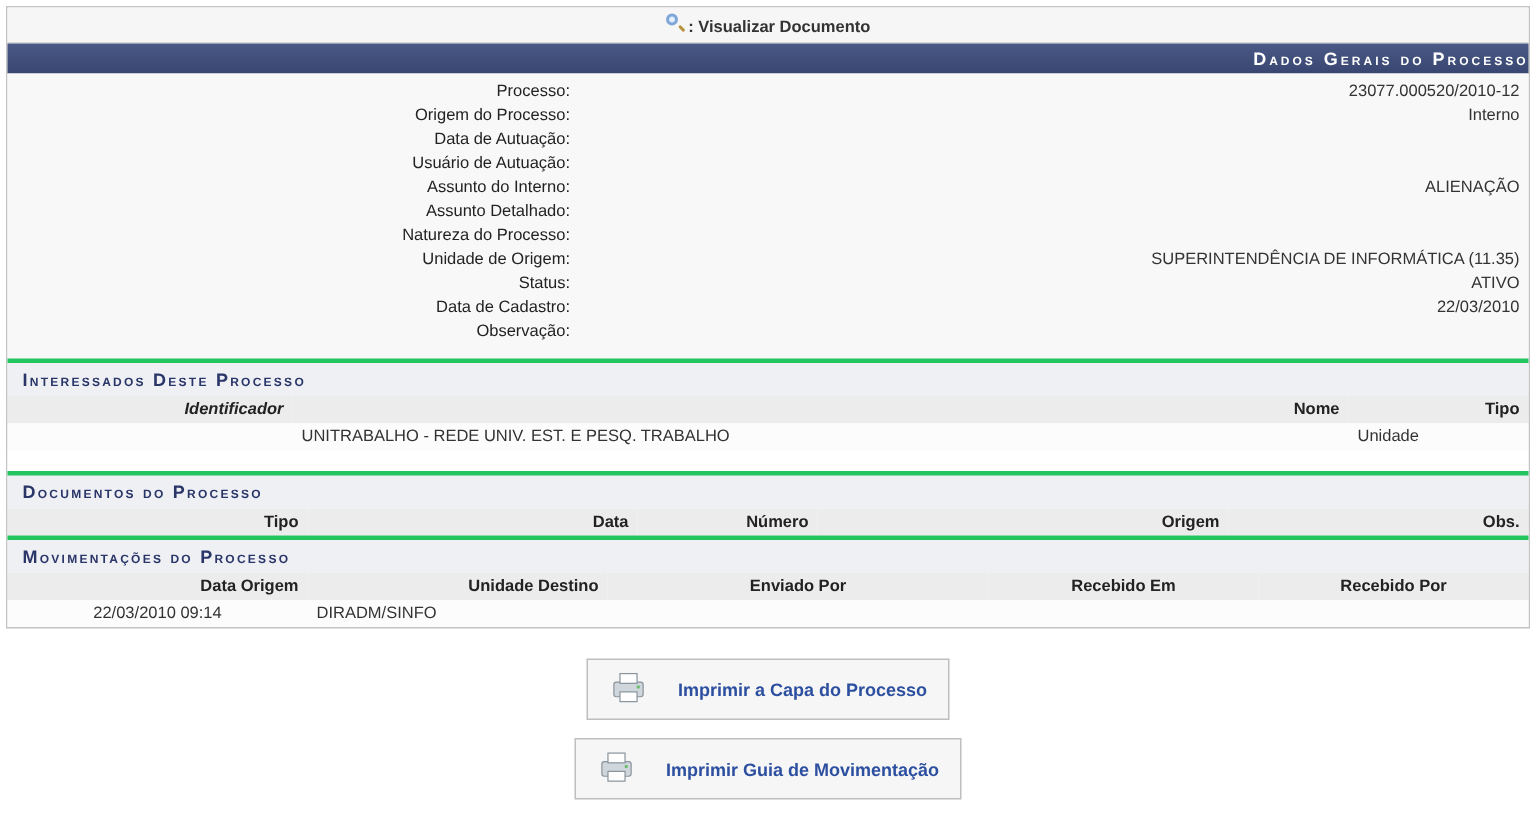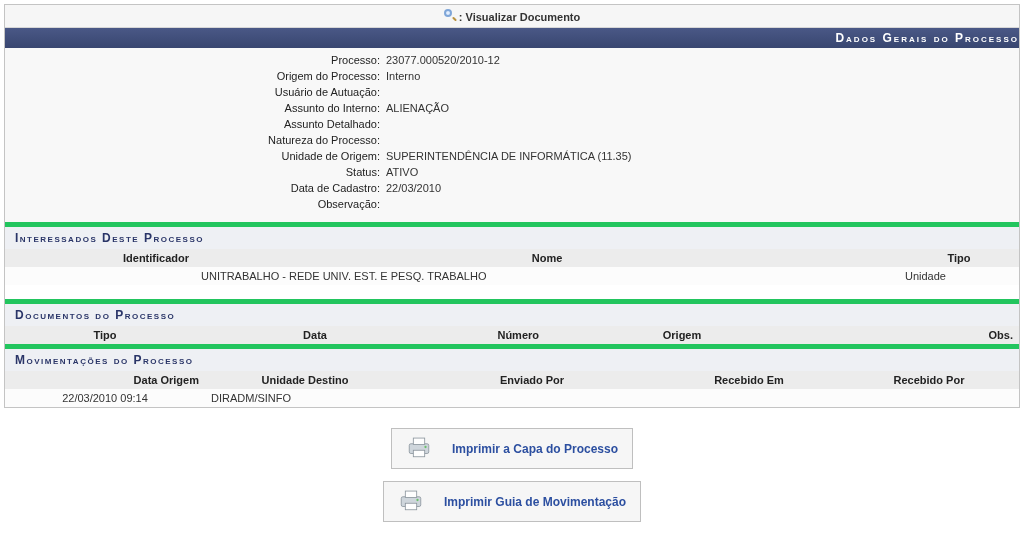--- a/index.html
+++ b/index.html
@@ -9,28 +9,28 @@
   .section-header {
     background:#3b4972;
     background:linear-gradient(#4a5886,#384670);
     color:#fff; text-align:right; font-weight:bold;
     font-variant:small-caps; letter-spacing:2px;
     padding:3px 0; font-size:12px;
   }
   .fields { padding:4px 6px 10px 6px; background:#f8f8f8;}
   .field-row { display:flex; padding:2px 0; }
   .field-label { width:375px; text-align:right; font-weight:normal; padding-right:6px; color:#222;}
-  .field-value { flex:1; text-align:left; color:#333; }
+  .field-value { flex:1; text-align:right; color:#333; }
   .sub-header {
     background:#eef0f4; color:#2a3568; font-weight:bold;
     font-variant:small-caps; letter-spacing:1.5px;
-    padding:4px 10px; font-size:12px; border-top:5px solid #22c55e;
+    padding:4px 10px; font-size:12px; border-top:3px solid #22c55e;
   }
   table.inner { width:100%; border-collapse:collapse; }
-  table.inner th { background:#ececec; font-weight:bold; text-align:center; padding:3px 6px; color:#222;}
+  table.inner th { background:#ececec; font-weight:bold; text-align:right; padding:3px 6px; color:#222;}
   table.inner td { padding:3px 6px; background:#fcfcfc; }
   .gap { height:14px; background:#fff; }
   .actions { text-align:center; padding:14px 0 4px 0; }
   .action-btn {
     display:inline-flex; align-items:center; gap:20px;
     border:1px solid #bfbfbf; background:#f6f6f6;
     padding:6px 14px; cursor:pointer; margin:6px 0;
     font-weight:bold; color:#2c4fa0; font-size:12px;
   }
   .mag-icon {
@@ -61,20 +61,24 @@
   <div class="fields">
     <div class="field-row">
         <div class="field-label">Processo:</div>
         <div class="field-value">23077.000520/2010-12</div>
       </div>
     <div class="field-row">
         <div class="field-label">Origem do Processo:</div>
         <div class="field-value">Interno</div>
       </div>
     <div class="field-row">
+        <div class="field-label">Data de Autuação:</div>
+        <div class="field-value"></div>
+      </div>
+    <div class="field-row">
         <div class="field-label">Usuário de Autuação:</div>
         <div class="field-value"></div>
       </div>
     <div class="field-row">
         <div class="field-label">Assunto do Interno:</div>
         <div class="field-value">ALIENAÇÃO</div>
       </div>
     <div class="field-row">
         <div class="field-label">Assunto Detalhado:</div>
         <div class="field-value"></div>
@@ -98,21 +102,21 @@
     <div class="field-row">
         <div class="field-label">Observação:</div>
         <div class="field-value"></div>
       </div>
   </div>
 
   <div class="sub-header">Interessados Deste Processo</div>
   <table class="inner">
     <tbody>
         <tr>
-      <th style="width:190px;text-align:right;">Identificador</th>
+      <th style="width:190px;text-align:right;font-style:italic;">Identificador</th>
       <th>Nome</th>
       <th style="width:120px;">Tipo</th>
     </tr>
     <tr>
       <td style="text-align:right;"></td>
       <td>UNITRABALHO - REDE UNIV. EST. E PESQ. TRABALHO</td>
       <td>Unidade</td>
     </tr>
   </tbody>
     </table>

